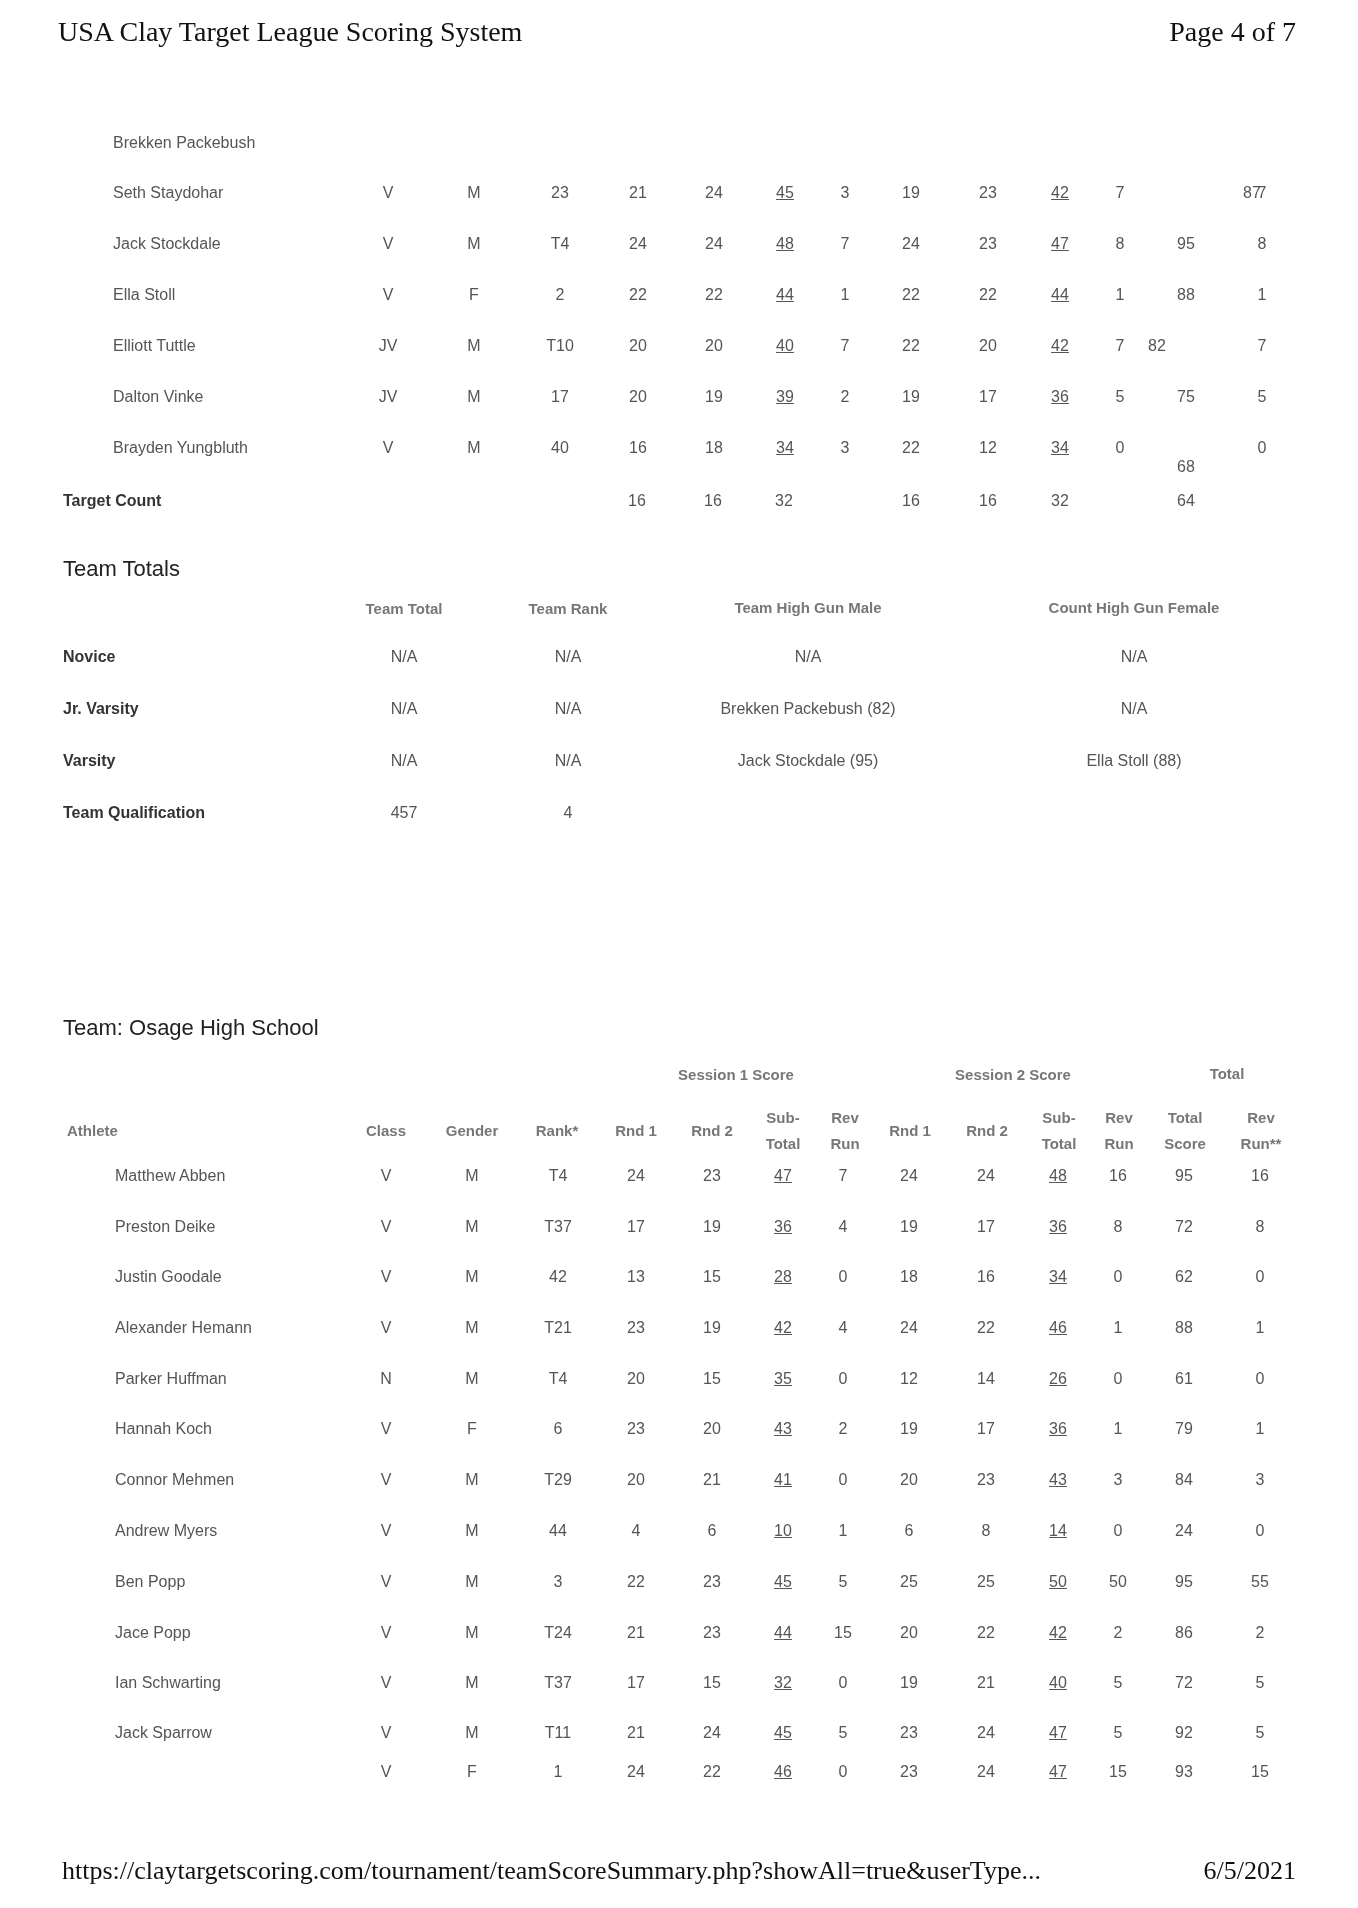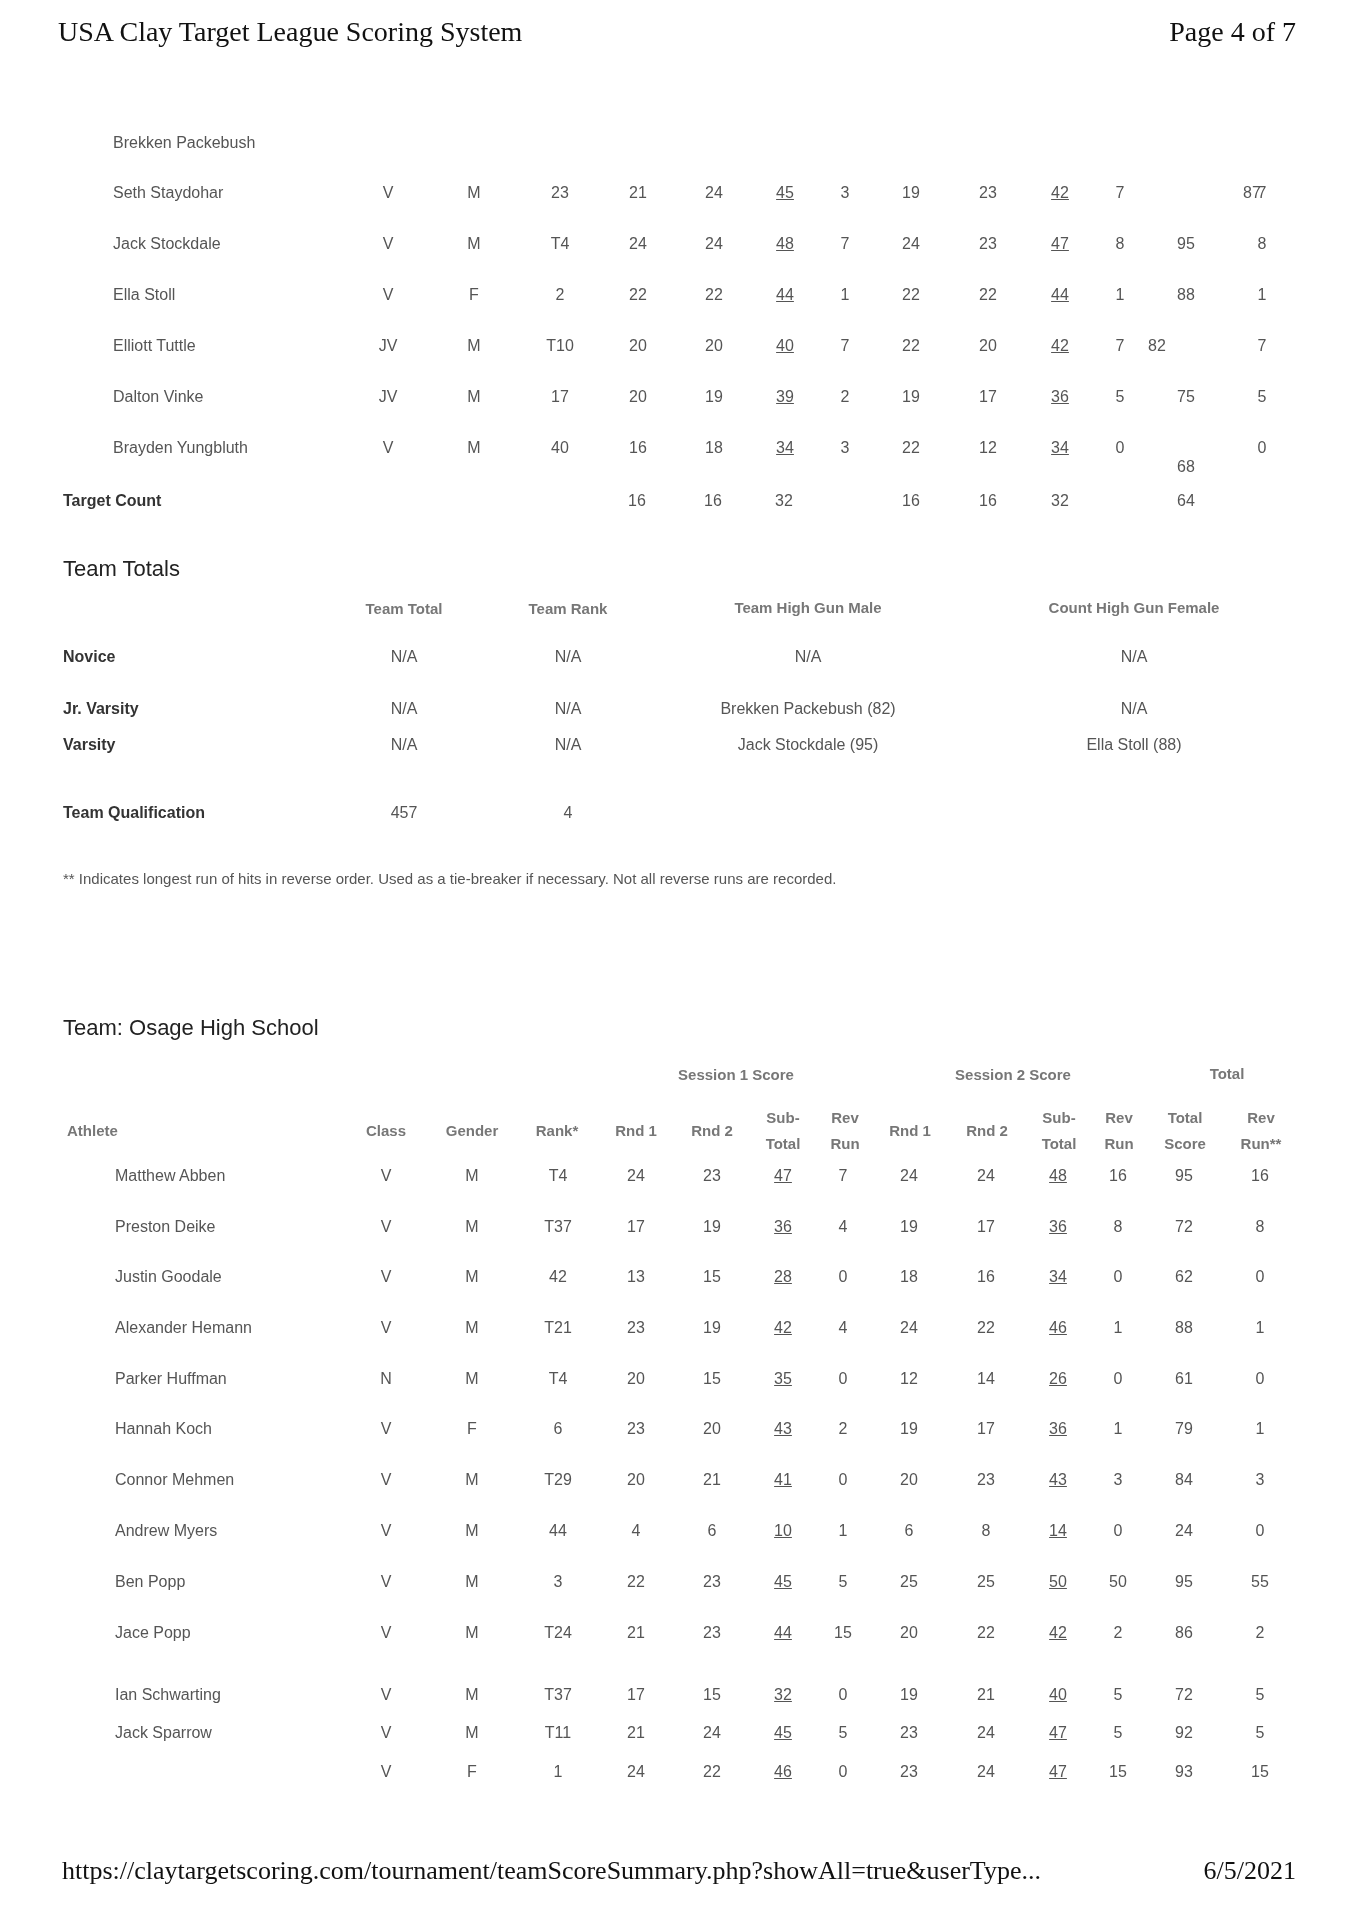--- a/index.html
+++ b/index.html
@@ -156,39 +156,38 @@
         <span class="cell" style="left: 808px;">N/A</span>
         <span class="cell" style="left: 1134px;">N/A</span>
       </div>
       <div class="row" style="top: 700px;">
         <span class="cell name bold" style="left: 63px;">Jr. Varsity</span>
         <span class="cell" style="left: 404px;">N/A</span>
         <span class="cell" style="left: 568px;">N/A</span>
         <span class="cell" style="left: 808px;">Brekken Packebush (82)</span>
         <span class="cell" style="left: 1134px;">N/A</span>
       </div>
-      <div class="row" style="top: 736px;">
+      <div class="row" style="top: 752px;">
         <span class="cell name bold" style="left: 63px;">Varsity</span>
         <span class="cell" style="left: 404px;">N/A</span>
         <span class="cell" style="left: 568px;">N/A</span>
         <span class="cell" style="left: 808px;">Jack Stockdale (95)</span>
         <span class="cell" style="left: 1134px;">Ella Stoll (88)</span>
       </div>
       <div class="row" style="top: 804px;">
         <span class="cell name bold" style="left: 63px;">Team Qualification</span>
         <span class="cell" style="left: 404px;">457</span>
         <span class="cell" style="left: 568px;">4</span>
         <span class="cell" style="left: 808px;"></span>
         <span class="cell" style="left: 1134px;"></span>
       </div>
     </div>
 </div>
 
 <div class="notes">
-  <div>** Indicates longest run of hits in reverse order. Used as a tie-breaker if necessary. Not all reverse runs are recorded.</div>
 </div>
 
 <div>
   <div class="section-title" style="top:1015px;">Team: Osage High School</div>
   <div class="th" style="left:736px;top:1062px;">Session 1 Score</div>
   <div class="th" style="left:1013px;top:1062px;">Session 2 Score</div>
   <div class="th" style="left:1227px;top:1061px;">Total</div>
 
   <div class="th left" style="left:67px;top:1118px;">Athlete</div>
   <div class="th" style="left:386px;top:1118px;">Class</div>
@@ -377,21 +376,21 @@
         <span class="cell " style="left: 712px;">23</span>
         <span class="cell ul" style="left: 783px;">44</span>
         <span class="cell " style="left: 843px;">15</span>
         <span class="cell " style="left: 909px;">20</span>
         <span class="cell " style="left: 986px;">22</span>
         <span class="cell ul" style="left: 1058px;">42</span>
         <span class="cell " style="left: 1118px;">2</span>
         <span class="cell " style="left: 1184px;">86</span>
         <span class="cell " style="left: 1260px;">2</span>
       </div>
-      <div class="row" style="top: 1674px; margin-top: 12px;">
+      <div class="row" style="top: 1674px;">
         <span class="cell name" style="left: 115px;">Ian Schwarting</span>
         <span class="cell " style="left: 386px;">V</span>
         <span class="cell " style="left: 472px;">M</span>
         <span class="cell " style="left: 558px;">T37</span>
         <span class="cell " style="left: 636px;">17</span>
         <span class="cell " style="left: 712px;">15</span>
         <span class="cell ul" style="left: 783px;">32</span>
         <span class="cell " style="left: 843px;">0</span>
         <span class="cell " style="left: 909px;">19</span>
         <span class="cell " style="left: 986px;">21</span>

